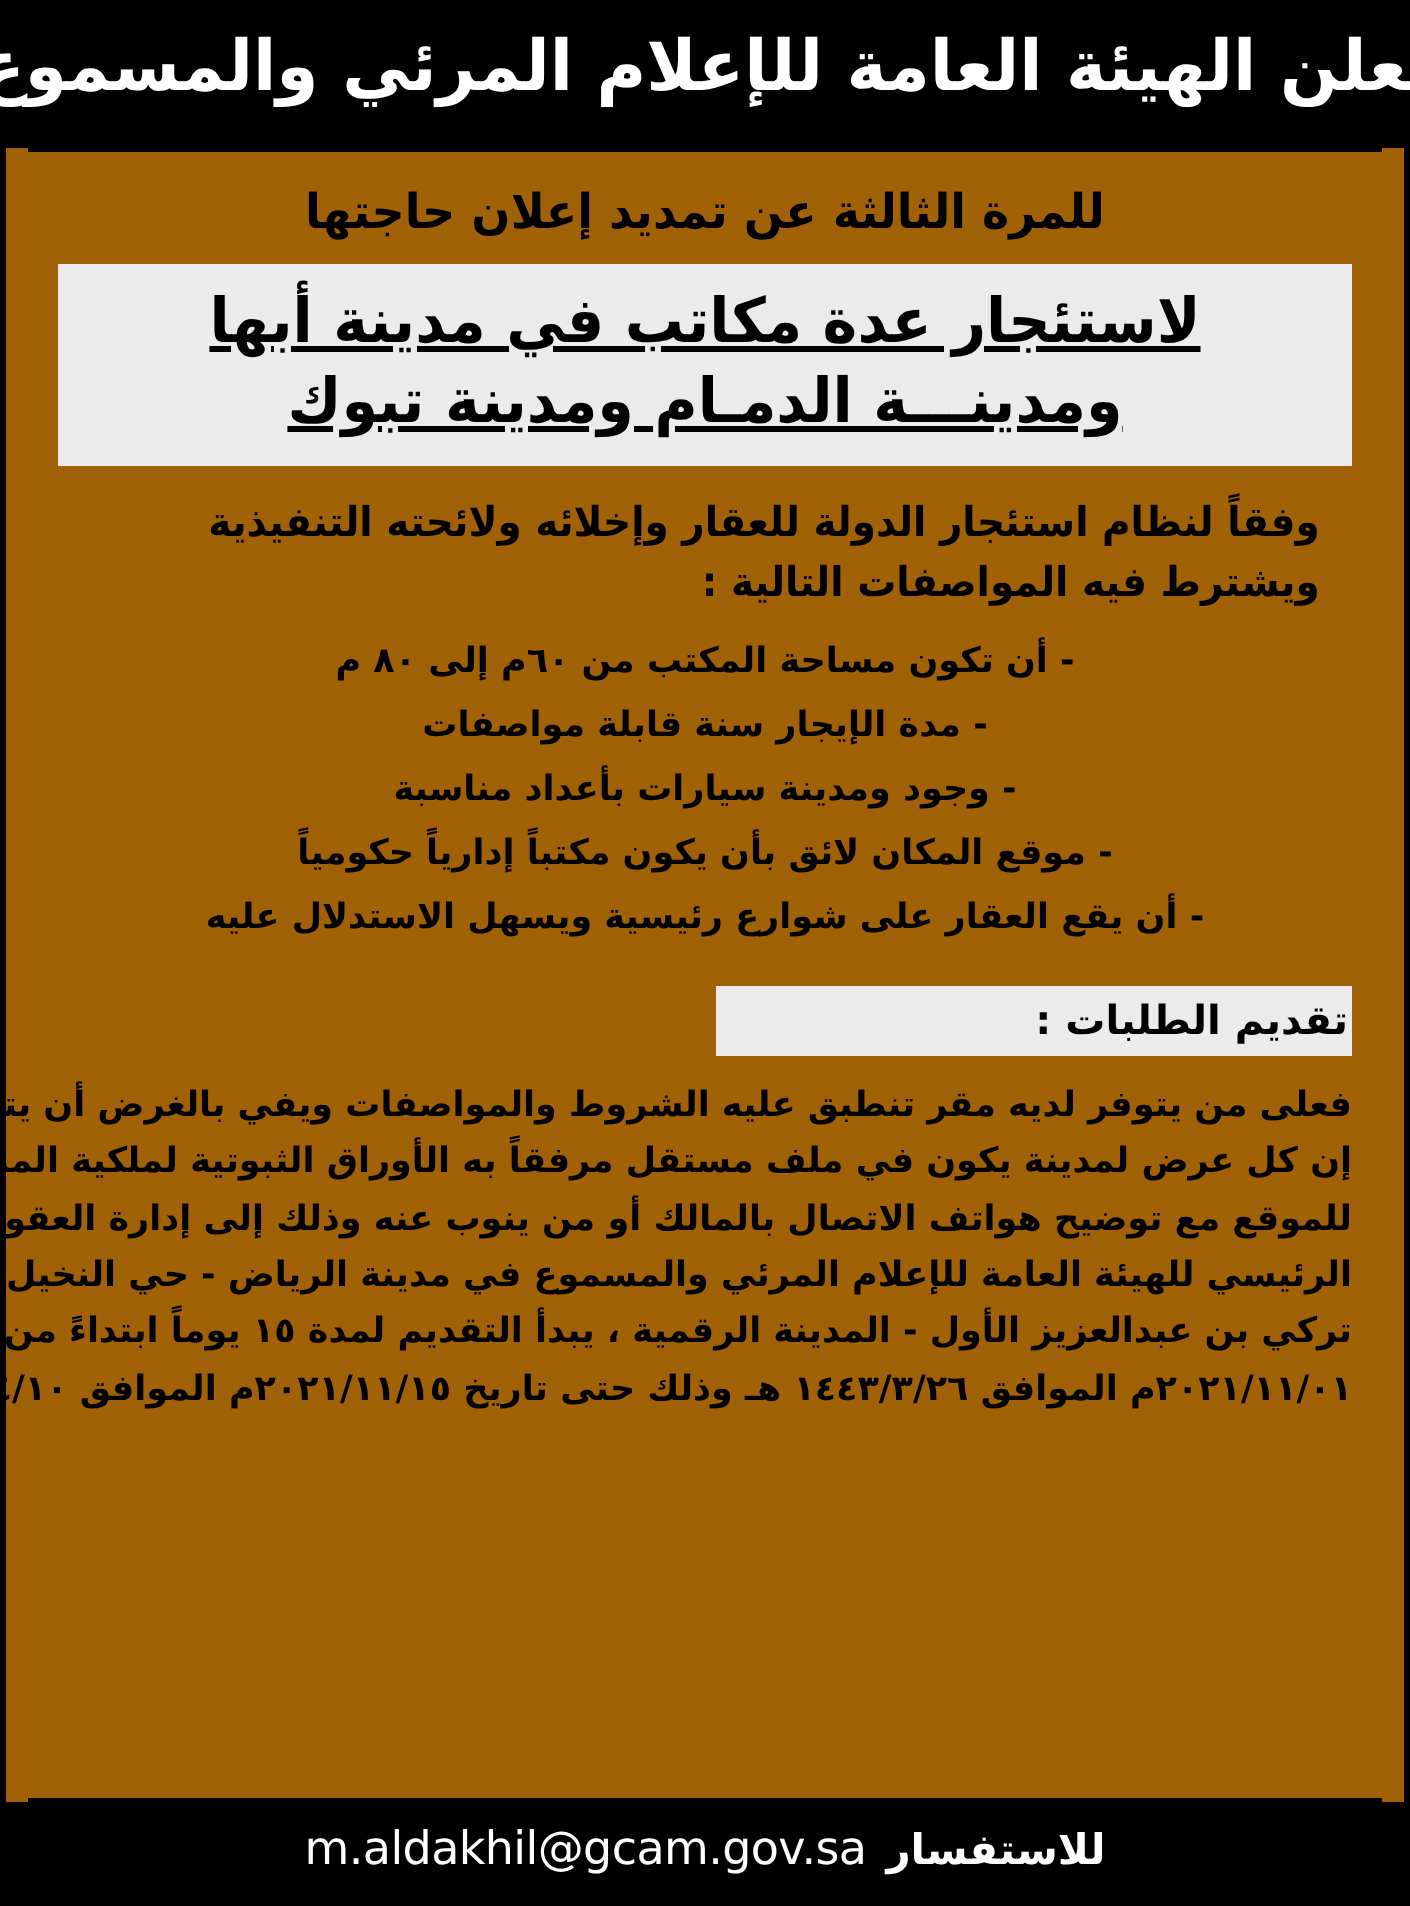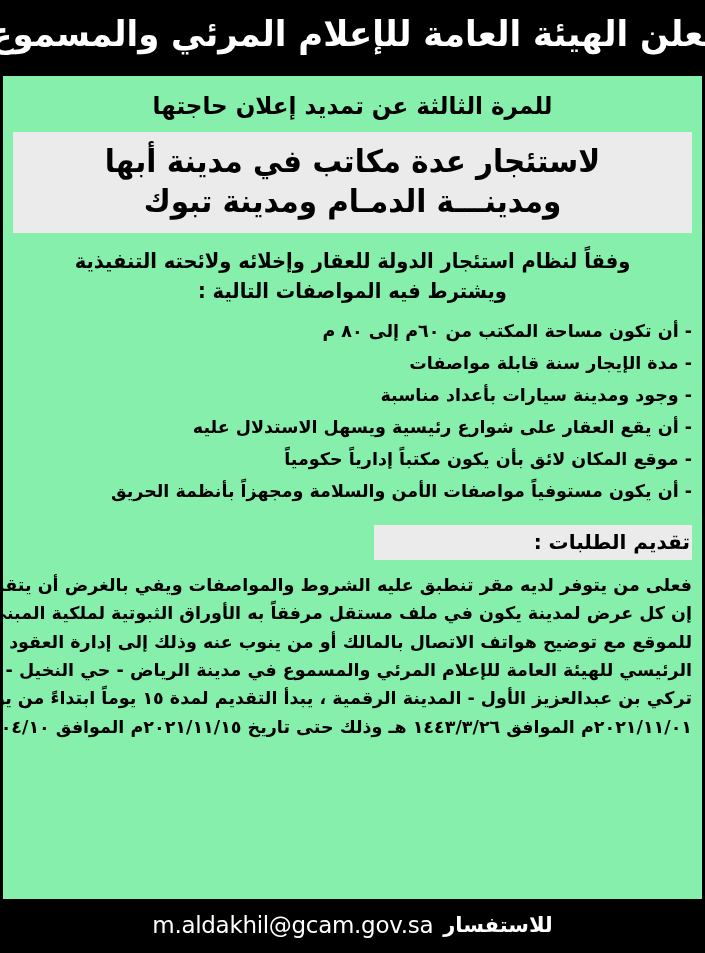--- a/index.html
+++ b/index.html
@@ -46,24 +46,24 @@
     white-space: nowrap;
     transform: scaleX(0.97);
   }
 
   
   .frame {
     flex: 1 1 auto;
     border: 3px solid #000000;
     border-top: none;
     border-bottom: none;
-    background: #86efac;
+    background: #a16207;
     box-sizing: border-box;
     position: relative;
-    padding: 0 10px;
+    padding: 0 26px;
     overflow: hidden;
   }
   .frame-inner {
     border-top: 2px solid #000000;
     border-bottom: 2px solid #000000;
     height: 100%;
     box-sizing: border-box;
     margin: 0 -15px;
     padding: 0 15px;
   }
@@ -79,52 +79,53 @@
     white-space: nowrap;
     transform: scaleX(0.96);
   }
 
   
   .headline-band {
     background: #ebebeb;
     margin: 12px 0 0 0;
     padding: 10px 6px 12px 6px;
     text-align: center;
+    text-decoration: underline;
   }
   .headline-line {
     font-size: 31px;
     font-weight: bold;
     color: #000000;
     line-height: 1.28;
     letter-spacing: -0.4px;
     white-space: nowrap;
     transform: scaleX(0.95);
   }
 
   
   .intro {
-    text-align: center;
+    text-align: right;
     margin-top: 14px;
   }
   .intro-line {
     font-size: 20.5px;
     font-weight: bold;
     color: #000000;
     line-height: 1.45;
     letter-spacing: -0.4px;
     white-space: nowrap;
     transform: scaleX(0.95);
   }
 
   
   .spec-list {
     list-style: none;
     margin: 8px 0 0 0;
     padding: 0;
-    text-align: right;
+    text-align: center;
   }
   .spec-item {
     font-size: 17.5px;
     font-weight: bold;
     color: #000000;
     line-height: 1.83;
     letter-spacing: -0.2px;
     white-space: nowrap;
   }
 
@@ -216,23 +217,22 @@
 
       <div class="intro">
         <div class="intro-line">وفقاً لنظام استئجار الدولة للعقار وإخلائه ولائحته التنفيذية</div>
         <div class="intro-line">ويشترط فيه المواصفات التالية :</div>
       </div>
 
       <ul class="spec-list">
         <li class="spec-item">- أن تكون مساحة المكتب من ٦٠م إلى ٨٠ م</li>
         <li class="spec-item">- مدة الإيجار سنة قابلة مواصفات</li>
         <li class="spec-item">- وجود ومدينة سيارات بأعداد مناسبة</li>
+        <li class="spec-item">- موقع المكان لائق بأن يكون مكتباً إدارياً حكومياً</li>
         <li class="spec-item">- أن يقع العقار على شوارع رئيسية ويسهل الاستدلال عليه</li>
-        <li class="spec-item">- موقع المكان لائق بأن يكون مكتباً إدارياً حكومياً</li>
-        <li class="spec-item">- أن يكون مستوفياً مواصفات الأمن والسلامة ومجهزاً بأنظمة الحريق</li>
       </ul>
 
       <div class="apply-head-wrap">
         <div class="apply-head">تقديم الطلبات :</div>
       </div>
 
       <div class="apply-body">
         <p>
           <span class="ln">فعلى من يتوفر لديه مقر تنطبق عليه الشروط والمواصفات ويفي بالغرض أن يتقدم بعرضه حيث</span>
           <span class="ln">إن كل عرض لمدينة يكون في ملف مستقل مرفقاً به الأوراق الثبوتية لملكية المبنى  ورسم كروكي</span>

